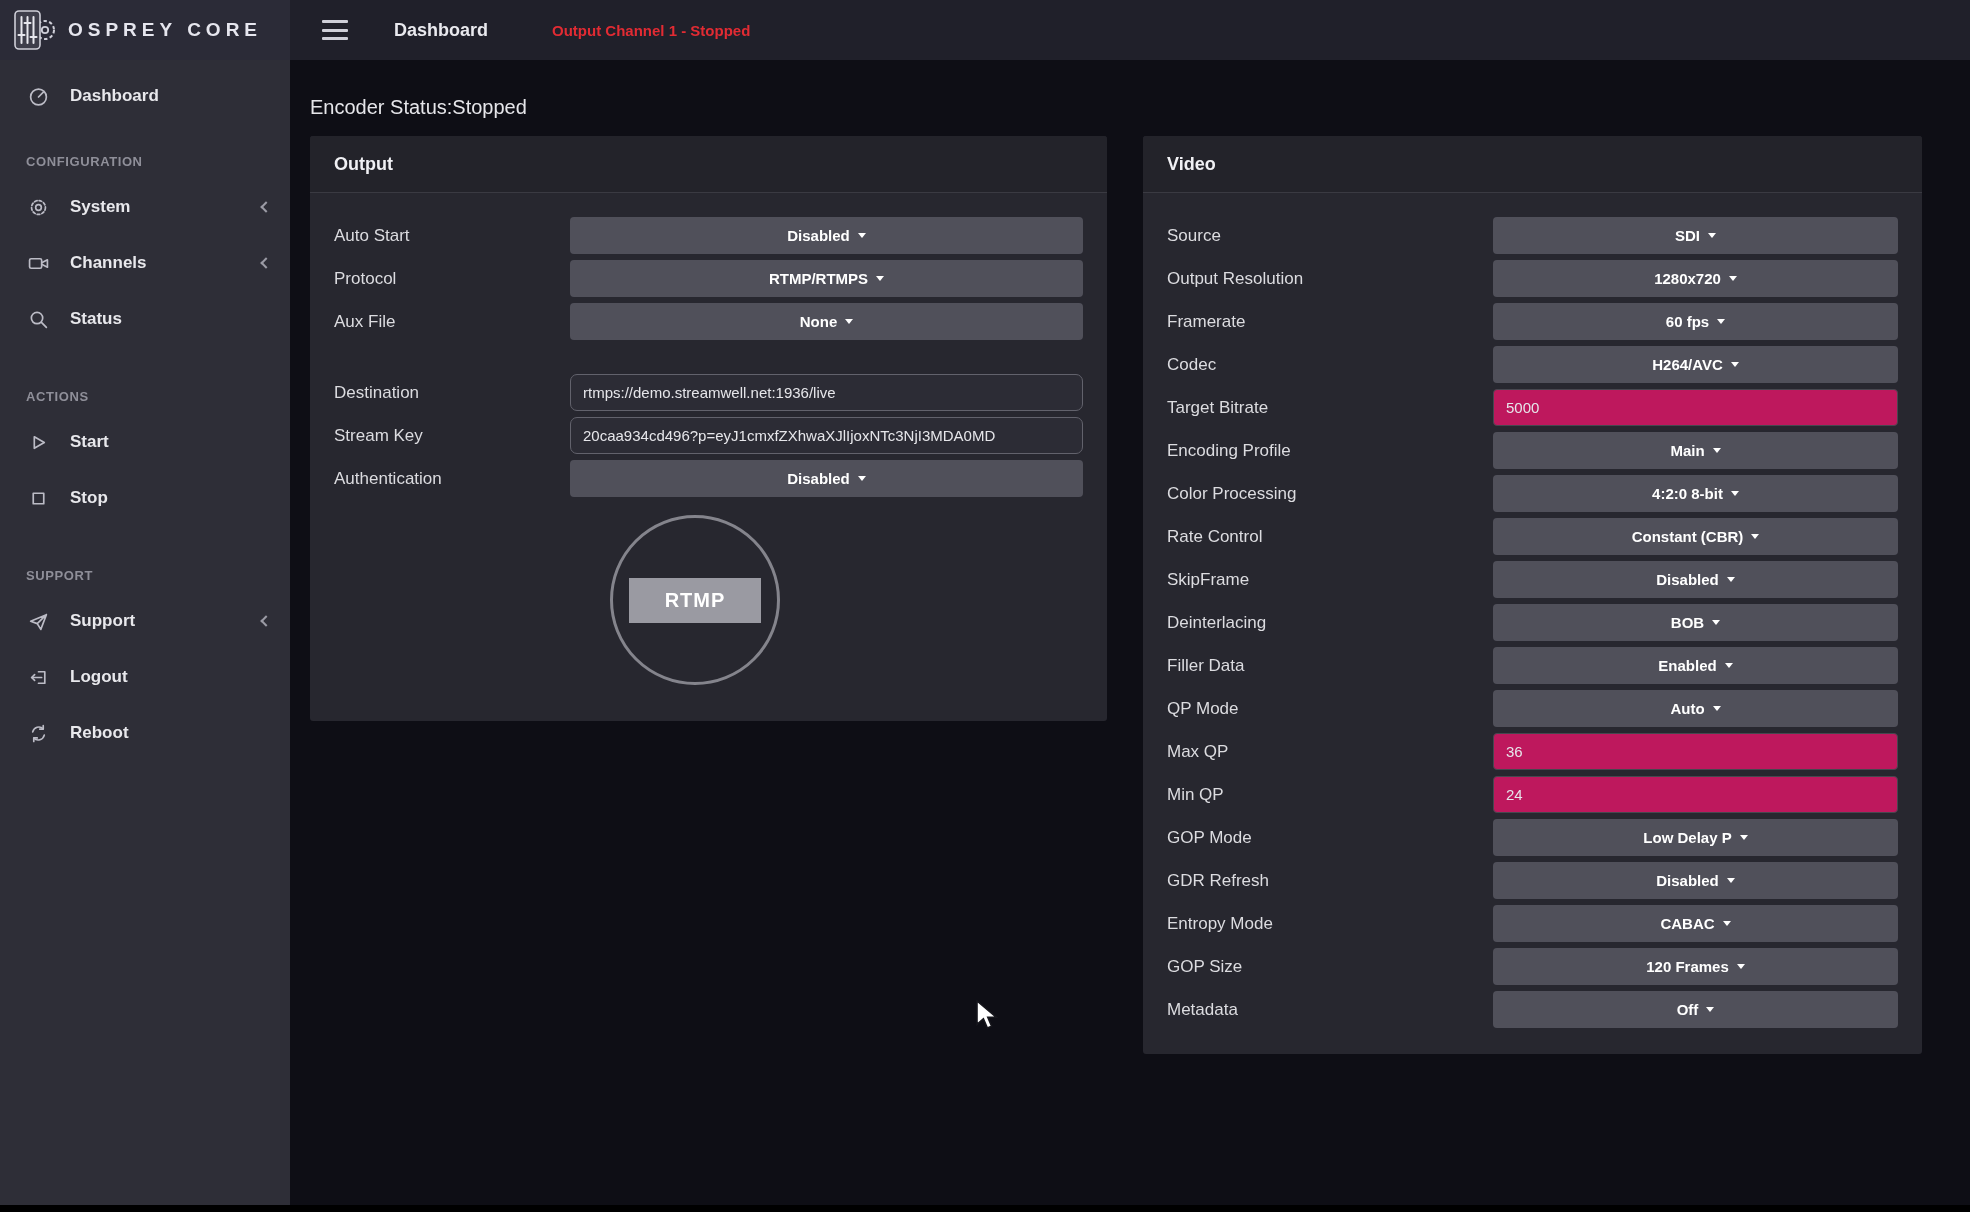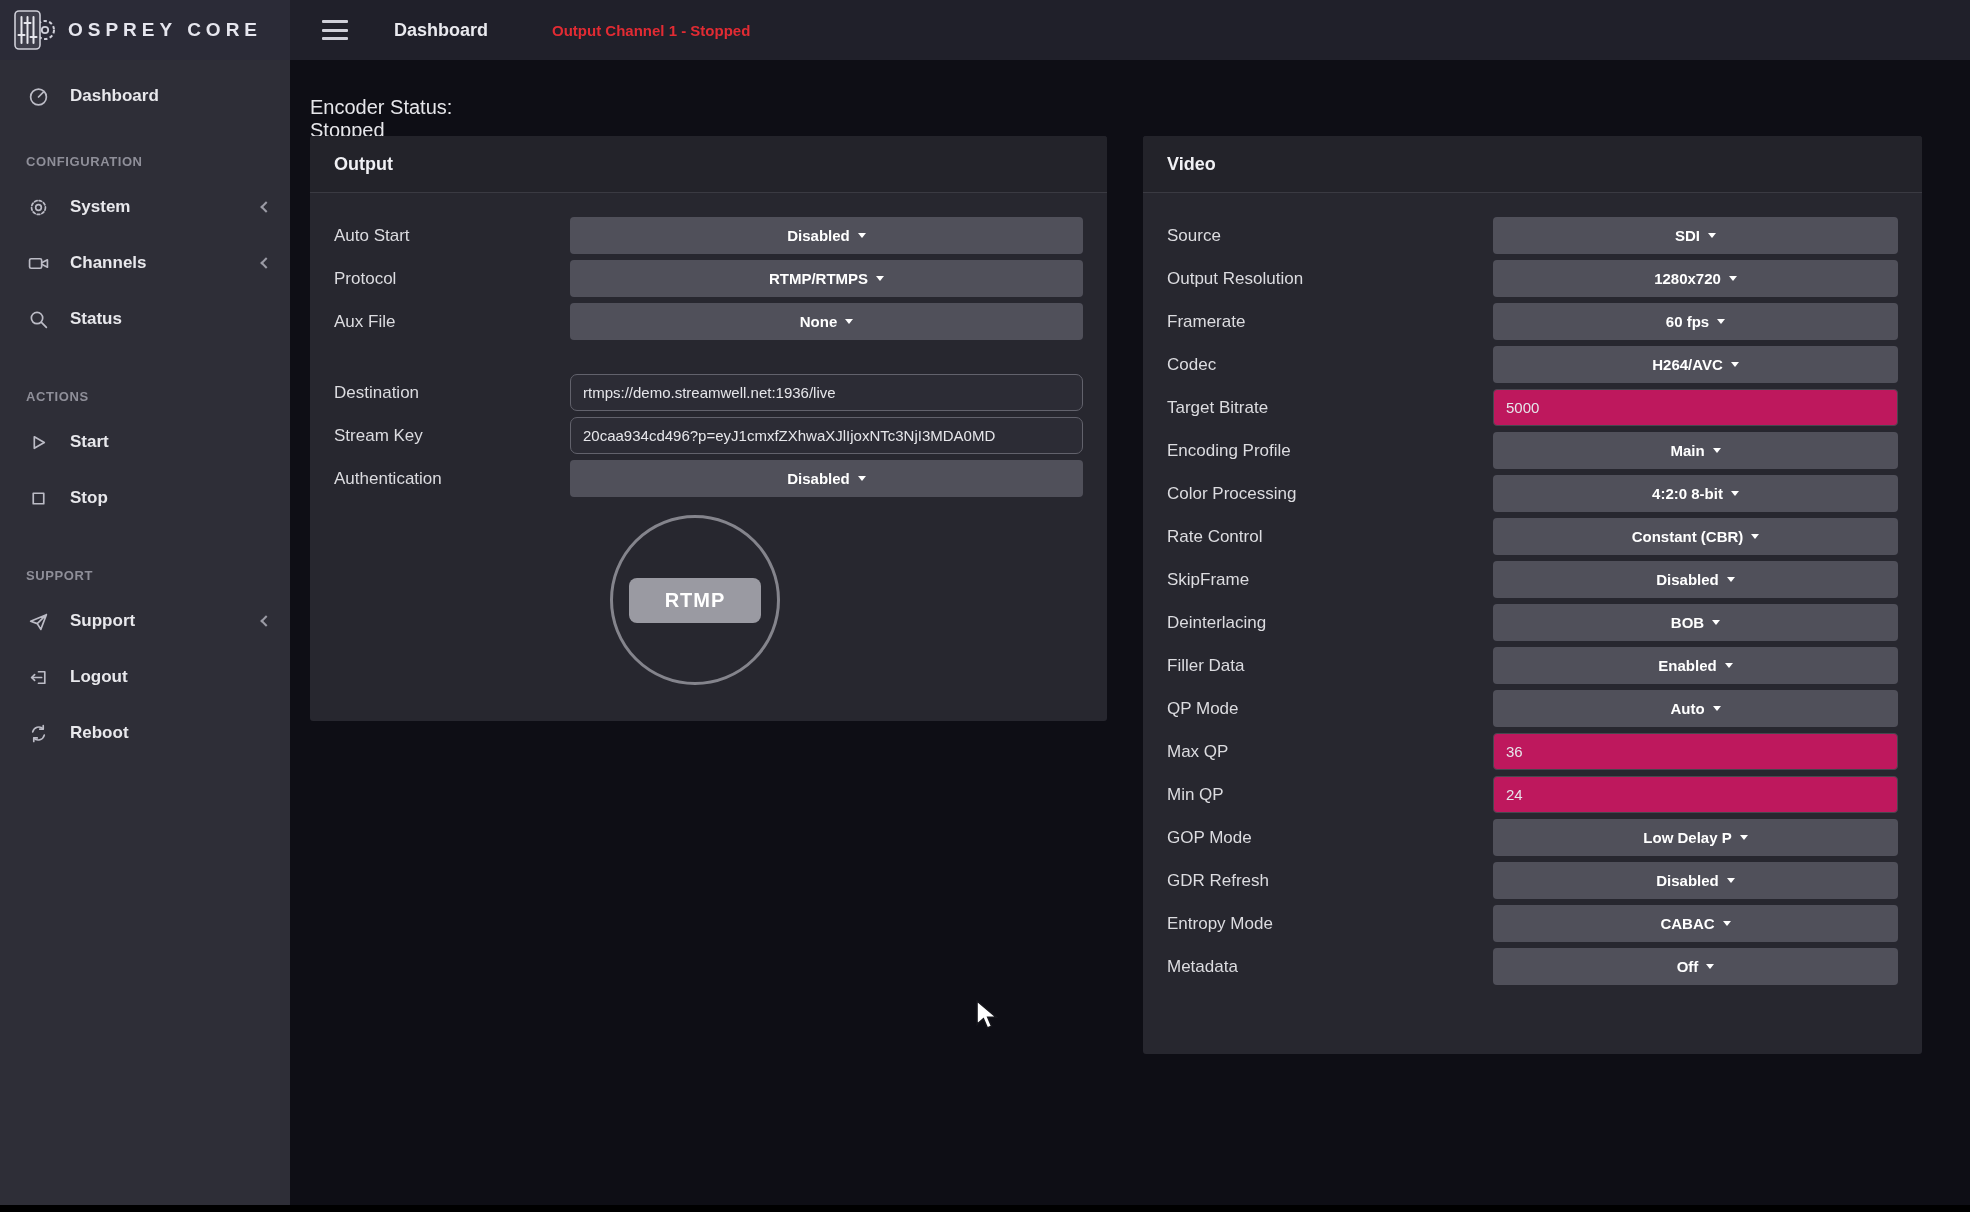--- a/index.html
+++ b/index.html
@@ -29,21 +29,21 @@
   .side-sect { margin:30px 0 10px 0; padding-left:26px; color:#8f8f99;
                font-size:13px; font-weight:bold; letter-spacing:.6px; }
   .chev-left { margin-left:auto; width:8px; height:8px; border:solid #9b9ba5;
                border-width:2px 2px 0 0; transform:rotate(-135deg); }
   svg.sicon { stroke:#bcbcc6; fill:none; stroke-width:1.6;
               stroke-linecap:round; stroke-linejoin:round; }
 
   
   .main { position:absolute; left:290px; top:60px; right:0; bottom:0; background:#0e0e15; }
   .enc-status { position:absolute; left:20px; top:36px; font-size:20px;
-                color:#e6e6ea; display:flex;flex-direction:column; }
+                color:#e6e6ea; display:flex; }
   .enc-status .val { }
 
   .panel { position:absolute; background:#27272f; border-radius:3px; }
   .panel-out { left:20px; top:76px; width:797px; height:585px; }
   .panel-vid { left:853px; top:76px; width:779px; height:918px; }
   .panel-head { height:57px; background:#23232a; border-bottom:1px solid #3a3a42;
                 display:flex; align-items:center; padding-left:24px;
                 border-radius:3px 3px 0 0; }
   .panel-title { color:#f0f0f4; font-size:18px; font-weight:bold; }
   .panel-body { padding:24px; }
@@ -64,21 +64,21 @@
 
   .inp { width:100%; height:37px; font-family:"Liberation Sans",sans-serif;
          font-size:15px; color:#e6e6ea; padding:0 12px; outline:none; }
   .inp-out { background:#2c2c35; border:1px solid #62626c; border-radius:7px; }
   .inp-vid { background:#be185d; border:1px solid #47474f; border-radius:4px; }
 
   
   .rtmp-circle { position:absolute; left:300px; top:379px; width:170px; height:170px;
                  border:3px solid #84848c; border-radius:50%;
                  display:flex; align-items:center; justify-content:center; }
-  .rtmp-pill { width:132px; height:45px; background:#9a9aa2; border-radius:8px;
+  .rtmp-pill { width:132px; height:45px; background:#9a9aa2; border-radius:0;
                display:flex; align-items:center; justify-content:center;
                color:#ffffff; font-size:20px; font-weight:bold; letter-spacing:1px; }
 
   .bottom-bar { position:absolute; left:0; bottom:0; width:1970px; height:7px;
                 background:#000; z-index:10; }
   .cursor { position:absolute; left:975px; top:1000px; z-index:20; pointer-events:none; }
 </style>
 </head>
 <body>
 
@@ -435,20 +435,29 @@
       <div class="row">
         <span class="lbl">Entropy Mode</span>
         <div class="ctrl">
             <div class="sel">
           <span>CABAC</span>
           <i class="caret"></i>
         </div>
           </div>
       </div>
 
+      <div class="row">
+        <span class="lbl">GOP Size</span>
+        <div class="ctrl">
+            <div class="sel">
+          <span>120 Frames</span>
+          <i class="caret"></i>
+        </div>
+          </div>
+      </div>
 
       <div class="row">
         <span class="lbl">Metadata</span>
         <div class="ctrl">
             <div class="sel">
           <span>Off</span>
           <i class="caret"></i>
         </div>
           </div>
       </div>

